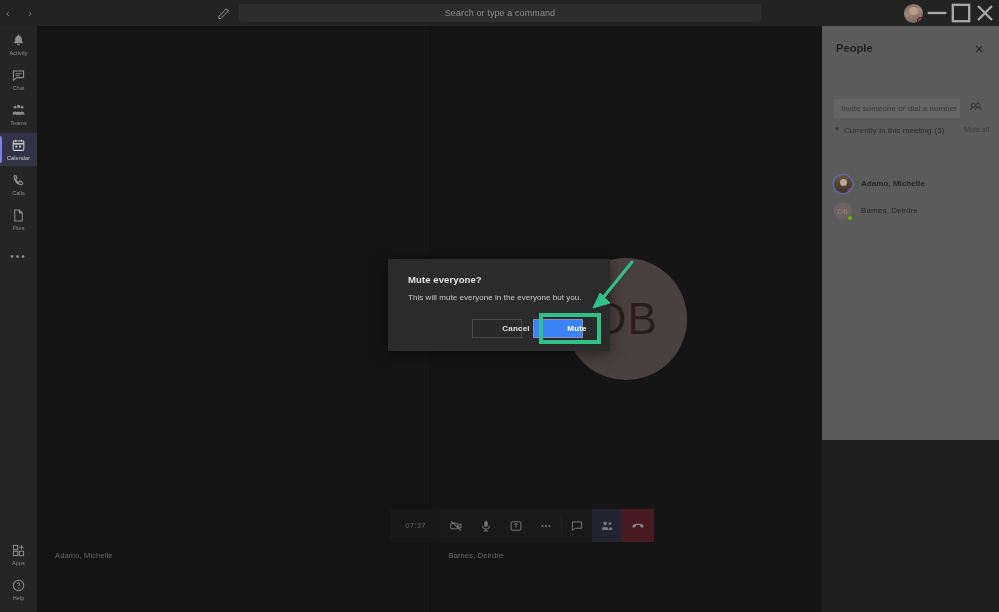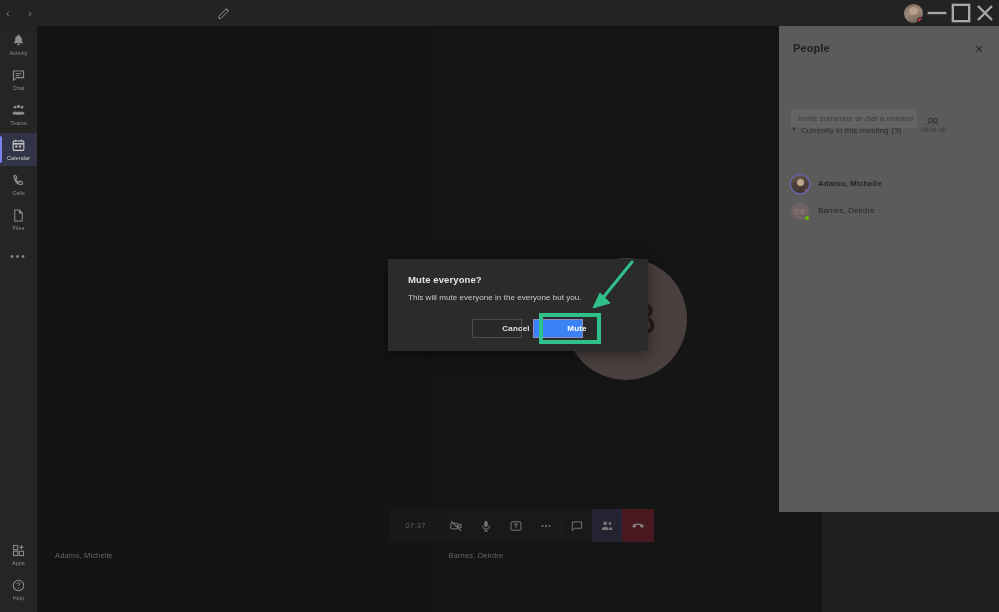--- a/index.html
+++ b/index.html
@@ -256,21 +256,21 @@
     top: 26px; left: 37px;
     width: 785px; height: 586px;
     background: rgba(0,0,0,0.40);
     z-index: 35;
   }
 
   
   .modal {
     position: absolute;
     left: 388px; top: 259px;
-    width: 260px; height: 92px;
+    width: 222px; height: 92px;
     background: #2b2b2b;
     z-index: 50;
     box-shadow: 0 3px 14px rgba(0,0,0,.5);
   }
   .modal-title {
     position: absolute;
     left: 20px; top: 15px;
     font-size: 9.5px;
     font-weight: bold;
     color: #e4e4e4;
@@ -325,48 +325,47 @@
     left: 580px; top: 255px;
     width: 70px; height: 70px;
     z-index: 56;
     pointer-events: none;
   }
 
   
   .people {
     position: absolute;
     top: 26px; right: 0;
-    width: 177px; height: 486px;
+    width: 177px; height: 414px;
     background: #5b5b5b;
     z-index: 45;
-    padding-left: 43px;
   }
   .people-header {
     position: absolute;
     top: 16px; left: 14px;
     font-size: 11px;
     font-weight: bold;
     color: #212121;
     letter-spacing: .1px;
   }
   .people-close {
     position: absolute;
     top: 17px; right: 14px;
     width: 12px; height: 12px;
     display: flex; align-items: center; justify-content: center;
     color: #262626;
     font-size: 11px;
     line-height: 1;
   }
   .invite-row {
     position: absolute;
-    top: 83px; left: 12px;
+    top: 73px; left: 12px;
     width: 153px; height: 19px;
     display: flex;
-    align-items: flex-end;
+    align-items: flex-start;
   }
   .invite-input {
     width: 126px; height: 19px;
     background: #646464;
     border: none;
     display: flex;
     align-items: center;
     padding-left: 7px;
     box-sizing: border-box;
   }
@@ -502,20 +501,23 @@
       <span class="tb-arrow">›</span>
     </div>
 
     <div class="tb-compose">
       <svg viewBox="0 0 16 16" fill="none" stroke="currentColor" stroke-width="1">
         <path d="M2 13.2V11l8-8 2.2 2.2-8 8H2z"></path>
         <path d="M10 3l2.2 2.2"></path>
       </svg>
     </div>
 
+    <div class="tb-search">
+      <span class="tb-search-text">Search or type a command</span>
+    </div>
 
     <div class="tb-avatar">
       <div class="tb-avatar-status"></div>
     </div>
 
     <div class="tb-winbtn tb-min">
       <svg viewBox="0 0 12 12" stroke="currentColor" stroke-width="1">
           <path d="M2 6h8"></path>
         </svg>
     </div>

